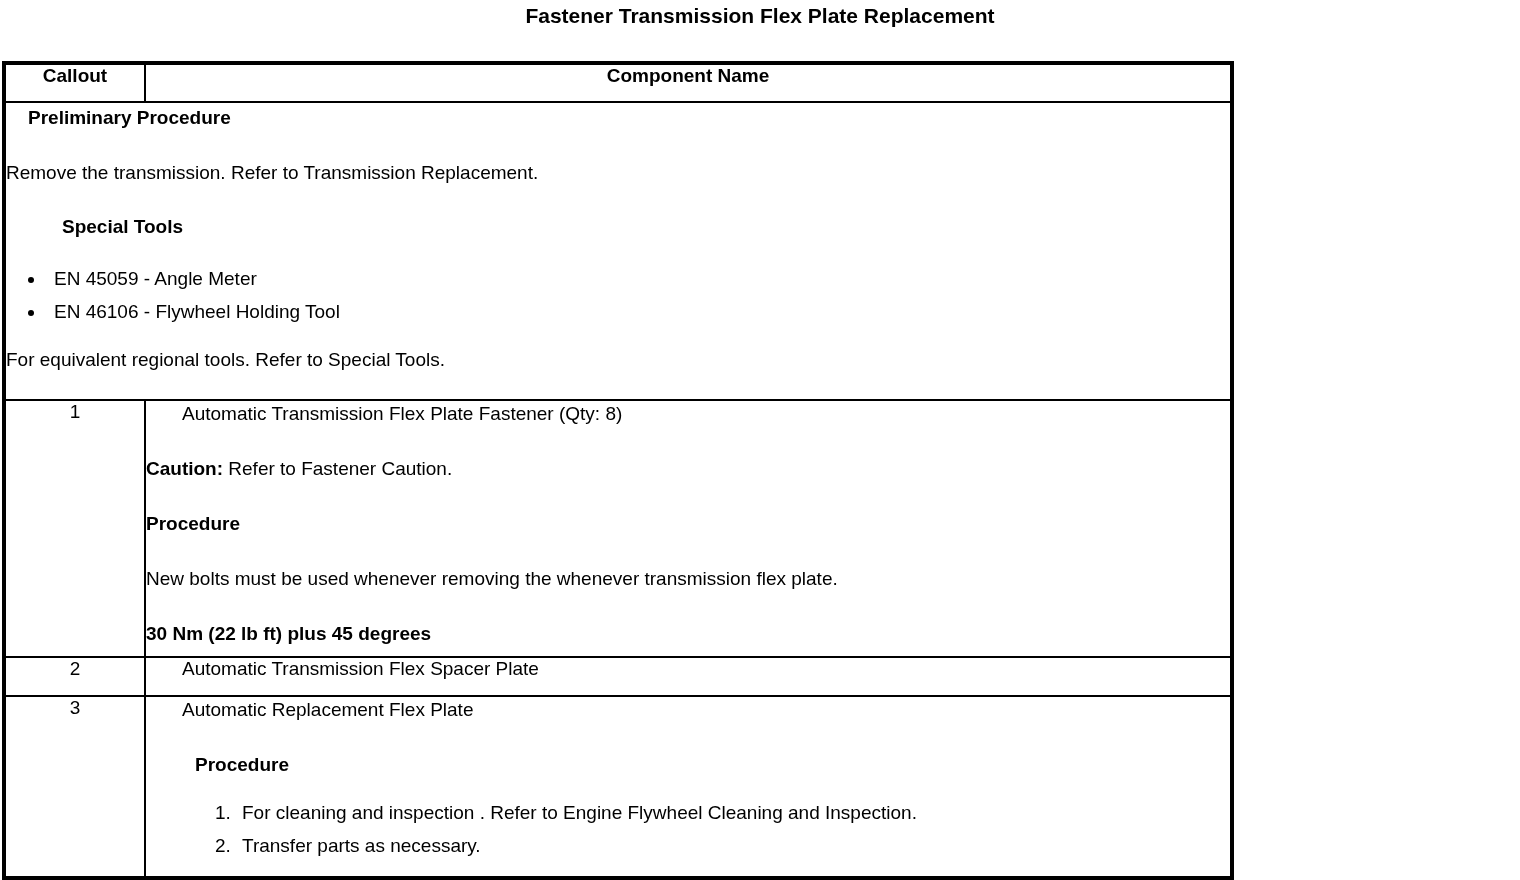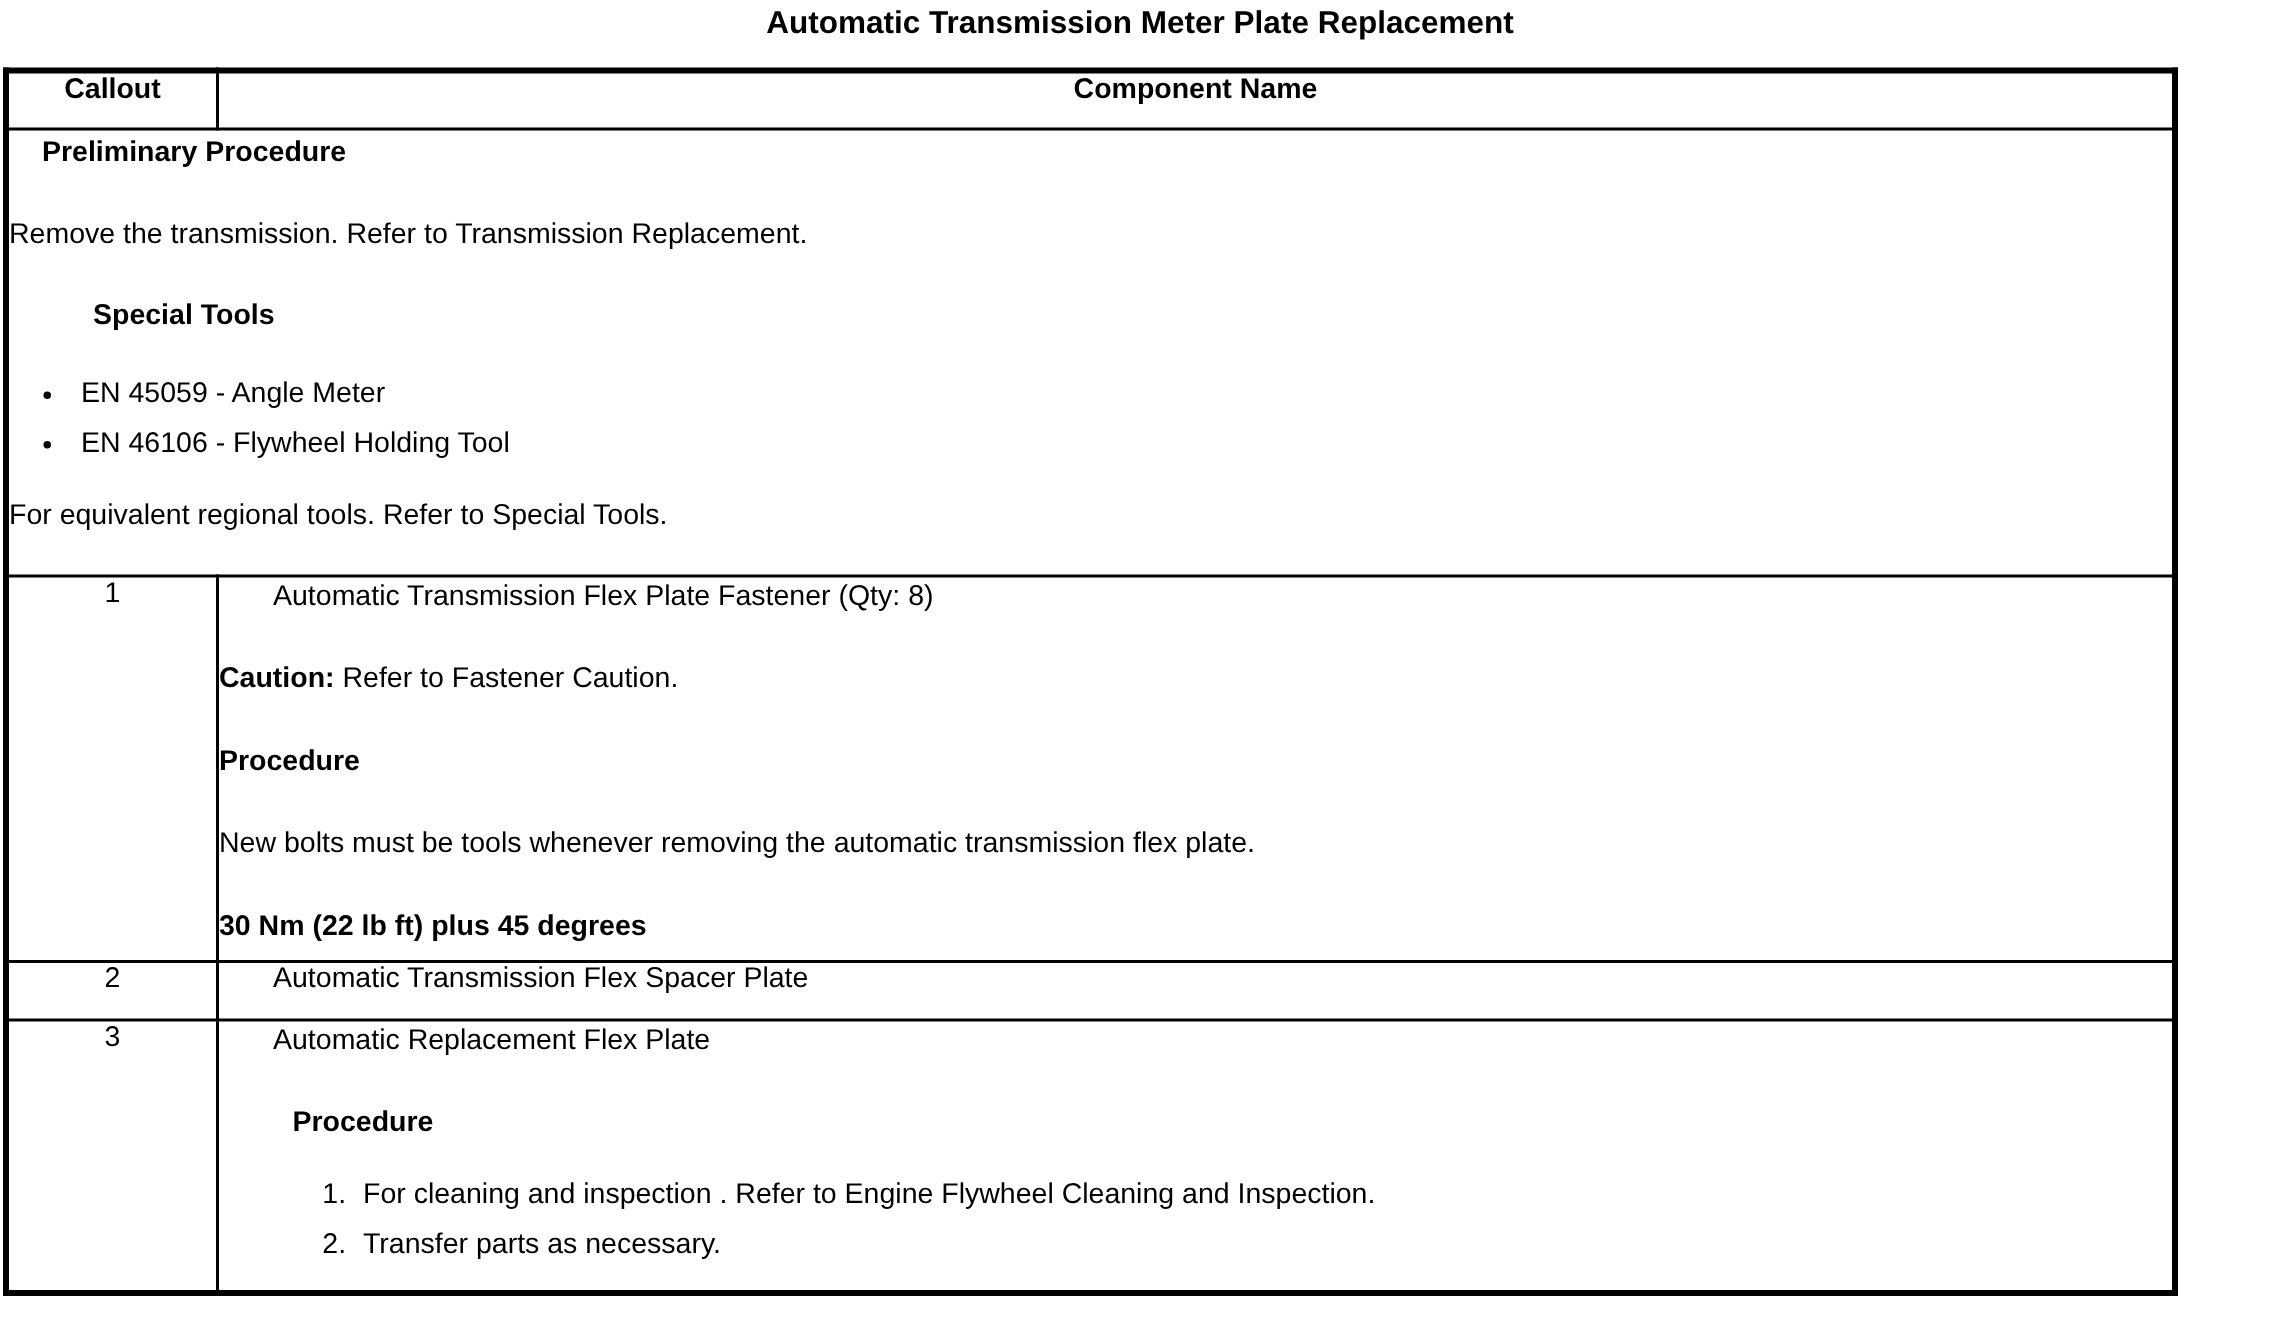--- a/index.html
+++ b/index.html
@@ -20,22 +20,22 @@
     text-align: center;
     font-weight: bold;
     font-size: 21px;
     line-height: 24px;
     padding-top: 4px;
     margin: 0;
   }
   table.spec-table {
     border-collapse: collapse;
     table-layout: fixed;
-    width: 1450px;
-    margin: 17px 0 0 2px;
+    width: 1232px;
+    margin: 33px 0 0 2px;
     font-size: 19px;
   }
   table.spec-table th,
   table.spec-table td {
     border: 2px solid #000000;
     padding: 0;
     vertical-align: top;
     background: #ffffff;
   }
   table.spec-table {
@@ -125,21 +125,21 @@
   ol.steps-list li {
     line-height: 33px;
     padding-left: 6px;
   }
 </style>
 </head>
 <body>
 
 <div class="page">
 
-  <p class="doc-title">Automatic Transmission Meter Plate Replacement</p>
+  <p class="doc-title">Fastener Transmission Flex Plate Replacement</p>
 
   <table class="spec-table">
     <colgroup>
       <col class="callout-col">
       <col>
     </colgroup>
 
     <tbody>
         <tr>
       <th class="header-cell">Callout</th>
@@ -158,21 +158,21 @@
         <p class="prelim-footer">For equivalent regional tools. Refer to Special Tools.</p>
       </td>
     </tr>
 
     <tr>
       <td class="callout-cell">1</td>
       <td class="component-cell row1-cell">
         <p class="comp-title">Automatic Transmission Flex Plate Fastener (Qty: 8)</p>
         <p class="caution-line"><span class="bold">Caution:</span><span> Refer to Fastener Caution.</span></p>
         <p class="procedure-heading">Procedure</p>
-        <p class="procedure-text">New bolts must be tools whenever removing the automatic transmission flex plate.</p>
+        <p class="procedure-text">New bolts must be used whenever removing the whenever transmission flex plate.</p>
         <p class="torque-spec">30 Nm (22 lb ft) plus 45 degrees</p>
       </td>
     </tr>
 
     <tr>
       <td class="callout-cell row2-cell">2</td>
       <td class="component-cell row2-cell">
         <p class="comp-title">Automatic Transmission Flex Spacer Plate</p>
       </td>
     </tr>

